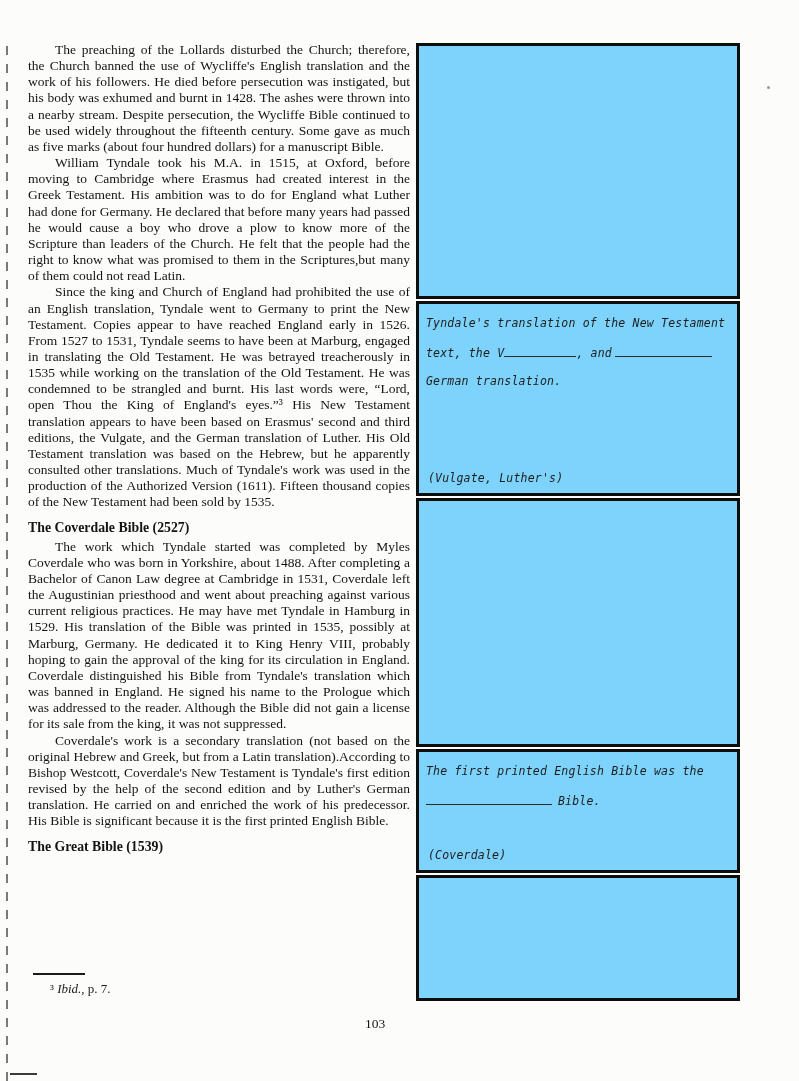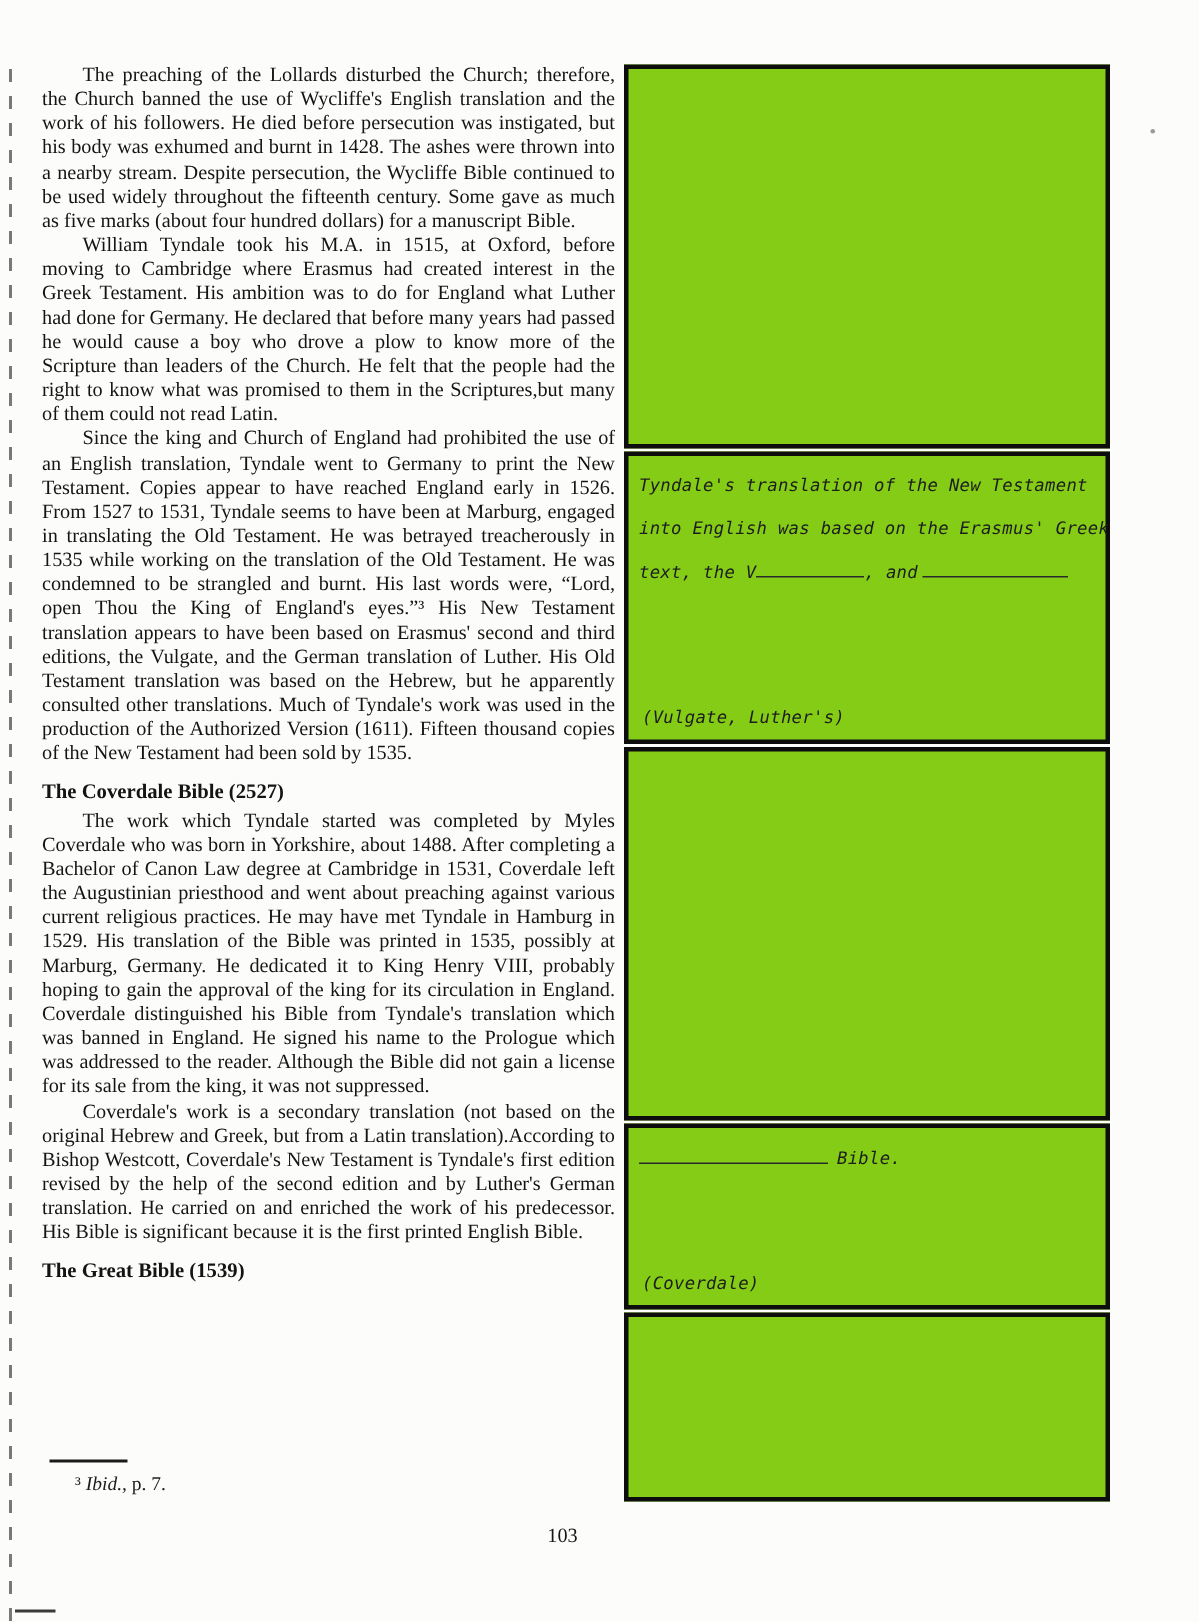--- a/index.html
+++ b/index.html
@@ -32,21 +32,21 @@
   
   .footnote-rule{position:absolute;left:33px;top:973px;width:52px;height:0;border-top:2px solid #1a1a1a;}
   .footnote{position:absolute;left:50px;top:981px;font-size:13px;color:#1c1c1c;}
   .footnote .it{font-style:italic;}
 
   .page-number{position:absolute;left:345px;top:1016px;width:60px;text-align:center;font-size:13.5px;}
 
   
   .box{
     position:absolute;left:416px;width:324px;box-sizing:border-box;
-    border:3px solid #0d0d0d;background:#84cc16;
+    border:3px solid #0d0d0d;background:#7dd3fc;
   }
   .box1{top:43px;height:256px;}
   .box2{top:301px;height:195px;}
   .box3{top:498px;height:249px;}
   .box4{top:749px;height:124px;}
   .box5{top:875px;height:126px;}
 
   .tw{
     font-family:"DejaVu Sans Mono", monospace;
     font-style:italic;font-size:11.5px;letter-spacing:.2px;color:#1d1d1d;
@@ -85,25 +85,26 @@
   <span class="it">Ibid.,</span>
   <span>p. 7.</span>
 </div>
 
 <div class="page-number">103</div>
 
 <div class="box box1"></div>
 
 <div class="box box2 qbox tw">
   <div class="tw-line">Tyndale's translation of the New Testament</div>
-  <div class="tw-line">into English was based on the Erasmus' Greek</div>
   <div class="tw-line"><span>text, the V</span><span class="blank blank-b2a"></span><span>, and</span><span class="blank blank-b2b"></span></div>
+  <div class="tw-line">German translation.</div>
   <div class="tw-answer">(Vulgate, Luther's)</div>
 </div>
 
 <div class="box box3"></div>
 
 <div class="box box4 qbox tw">
+  <div class="tw-line">The first printed English Bible was the</div>
   <div class="tw-line"><span class="blank blank-b4"></span><span>Bible.</span></div>
   <div class="tw-answer">(Coverdale)</div>
 </div>
 
 <div class="box box5"></div>
 
 </body></html>

